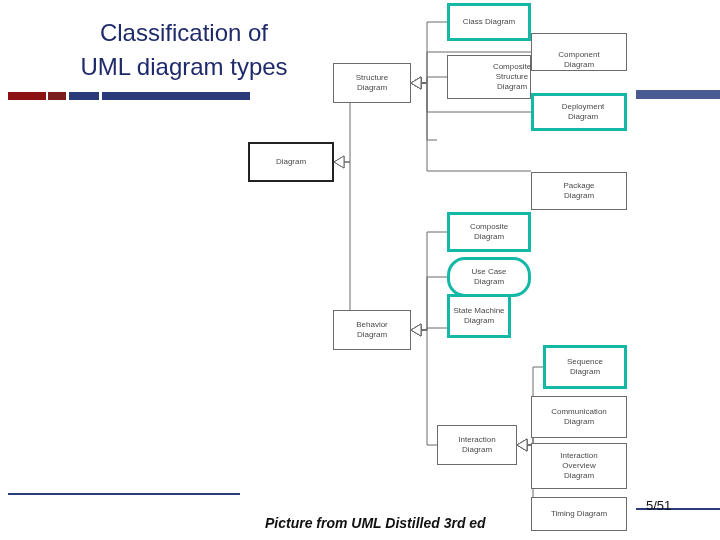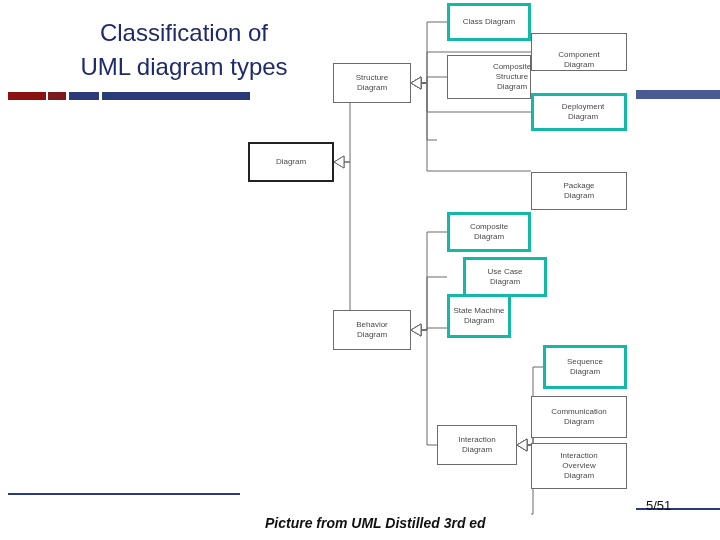--- a/index.html
+++ b/index.html
@@ -126,31 +126,32 @@
 Structure
 Diagram</span></div>
     <div class="node" style="left: 531px; top: 33px; width: 96px; height: 38px; align-items: flex-end;"><span>Component
 Diagram</span></div>
     <div class="node hl" style="left: 531px; top: 93px; width: 96px; height: 38px; padding-left: 8px;"><span>Deployment
 Diagram</span></div>
     <div class="node" style="left: 531px; top: 152px; width: 96px; height: 38px; margin-top: 20px;"><span>Package
 Diagram</span></div>
     <div class="node hl" style="left: 447px; top: 212px; width: 84px; height: 40px;"><span>Composite
 Diagram</span></div>
-    <div class="node hl" style="left: 463px; top: 257px; width: 84px; height: 40px;"><span>Use Case
+    <div class="node hl" style="left: 447px; top: 257px; width: 84px; height: 40px; border-radius: 18px;"><span>Use Case
 Diagram</span></div>
     <div class="node hl" style="left: 447px; top: 294px; width: 64px; height: 44px;"><span>State Machine
 Diagram</span></div>
     <div class="node" style="left: 437px; top: 425px; width: 80px; height: 40px;"><span>Interaction
 Diagram</span></div>
     <div class="node hl" style="left: 543px; top: 345px; width: 84px; height: 44px;"><span>Sequence
 Diagram</span></div>
     <div class="node" style="left: 531px; top: 396px; width: 96px; height: 42px;"><span>Communication
 Diagram</span></div>
     <div class="node" style="left: 531px; top: 443px; width: 96px; height: 46px;"><span>Interaction
 Overview
 Diagram</span></div>
+    <div class="node" style="left: 531px; top: 497px; width: 96px; height: 34px;"><span>Timing Diagram</span></div>
   </div>
 
 <div class="rule-left"></div>
 <div class="rule-right"></div>
 <div class="caption">Picture from UML Distilled 3rd ed</div>
 <div class="slide-num">5/51</div>
 
 </body></html>

